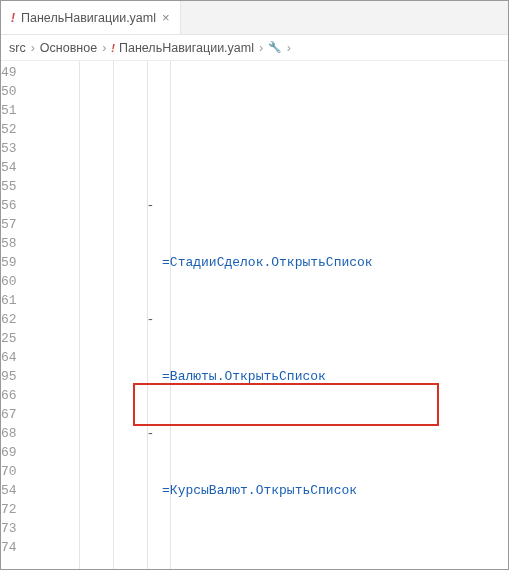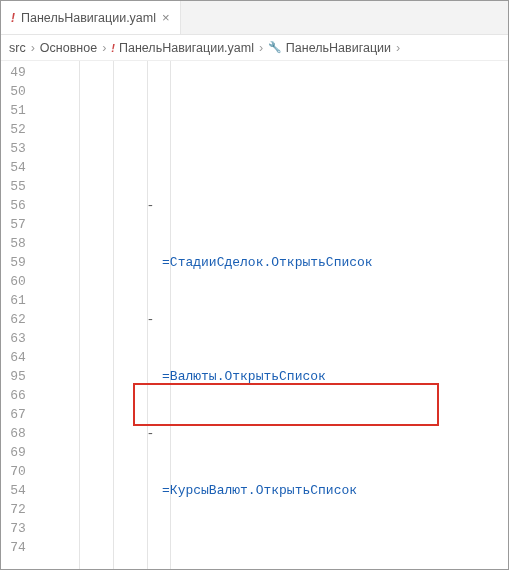--- a/index.html
+++ b/index.html
@@ -58,21 +58,21 @@
   .breadcrumbs .wrench { color: #666; font-size: 11px; }
   .editor {
     display: flex;
     height: calc(100% - 60px);
     font-family: Consolas, "Courier New", monospace;
     font-size: 13px;
     line-height: 19px;
   }
   .gutter {
     width: 44px;
-    text-align: center;
+    text-align: left;
     padding-right: 10px;
     color: #9a9a9a;
     background: #fff;
     user-select: none;
     padding-top: 2px;
   }
   .gutter div { height: 19px; }
   .code {
     flex: 1;
     padding-top: 2px;
@@ -119,42 +119,41 @@
   <span class="sep">›</span>
   <span class="crumb">Основное</span>
   <span class="sep">›</span>
   <span class="crumb">
     <span class="yaml-ico">!</span>
     <span>ПанельНавигации.yaml</span>
   </span>
   <span class="sep">›</span>
   <span class="crumb">
     <span class="wrench">🔧</span>
-    <span>ПанельНавигации</span>
   </span>
   <span class="sep">›</span>
 </div>
 
 <div class="editor">
   <div class="gutter" id="gutter">
       <div>49</div>
       <div>50</div>
       <div>51</div>
       <div>52</div>
       <div>53</div>
       <div>54</div>
       <div>55</div>
       <div>56</div>
       <div>57</div>
       <div>58</div>
       <div>59</div>
       <div>60</div>
       <div>61</div>
       <div>62</div>
-      <div>63</div>
+      <div>25</div>
       <div>64</div>
       <div>95</div>
       <div>66</div>
       <div>67</div>
       <div>68</div>
       <div>69</div>
       <div>70</div>
       <div>54</div>
       <div>72</div>
       <div>73</div>

